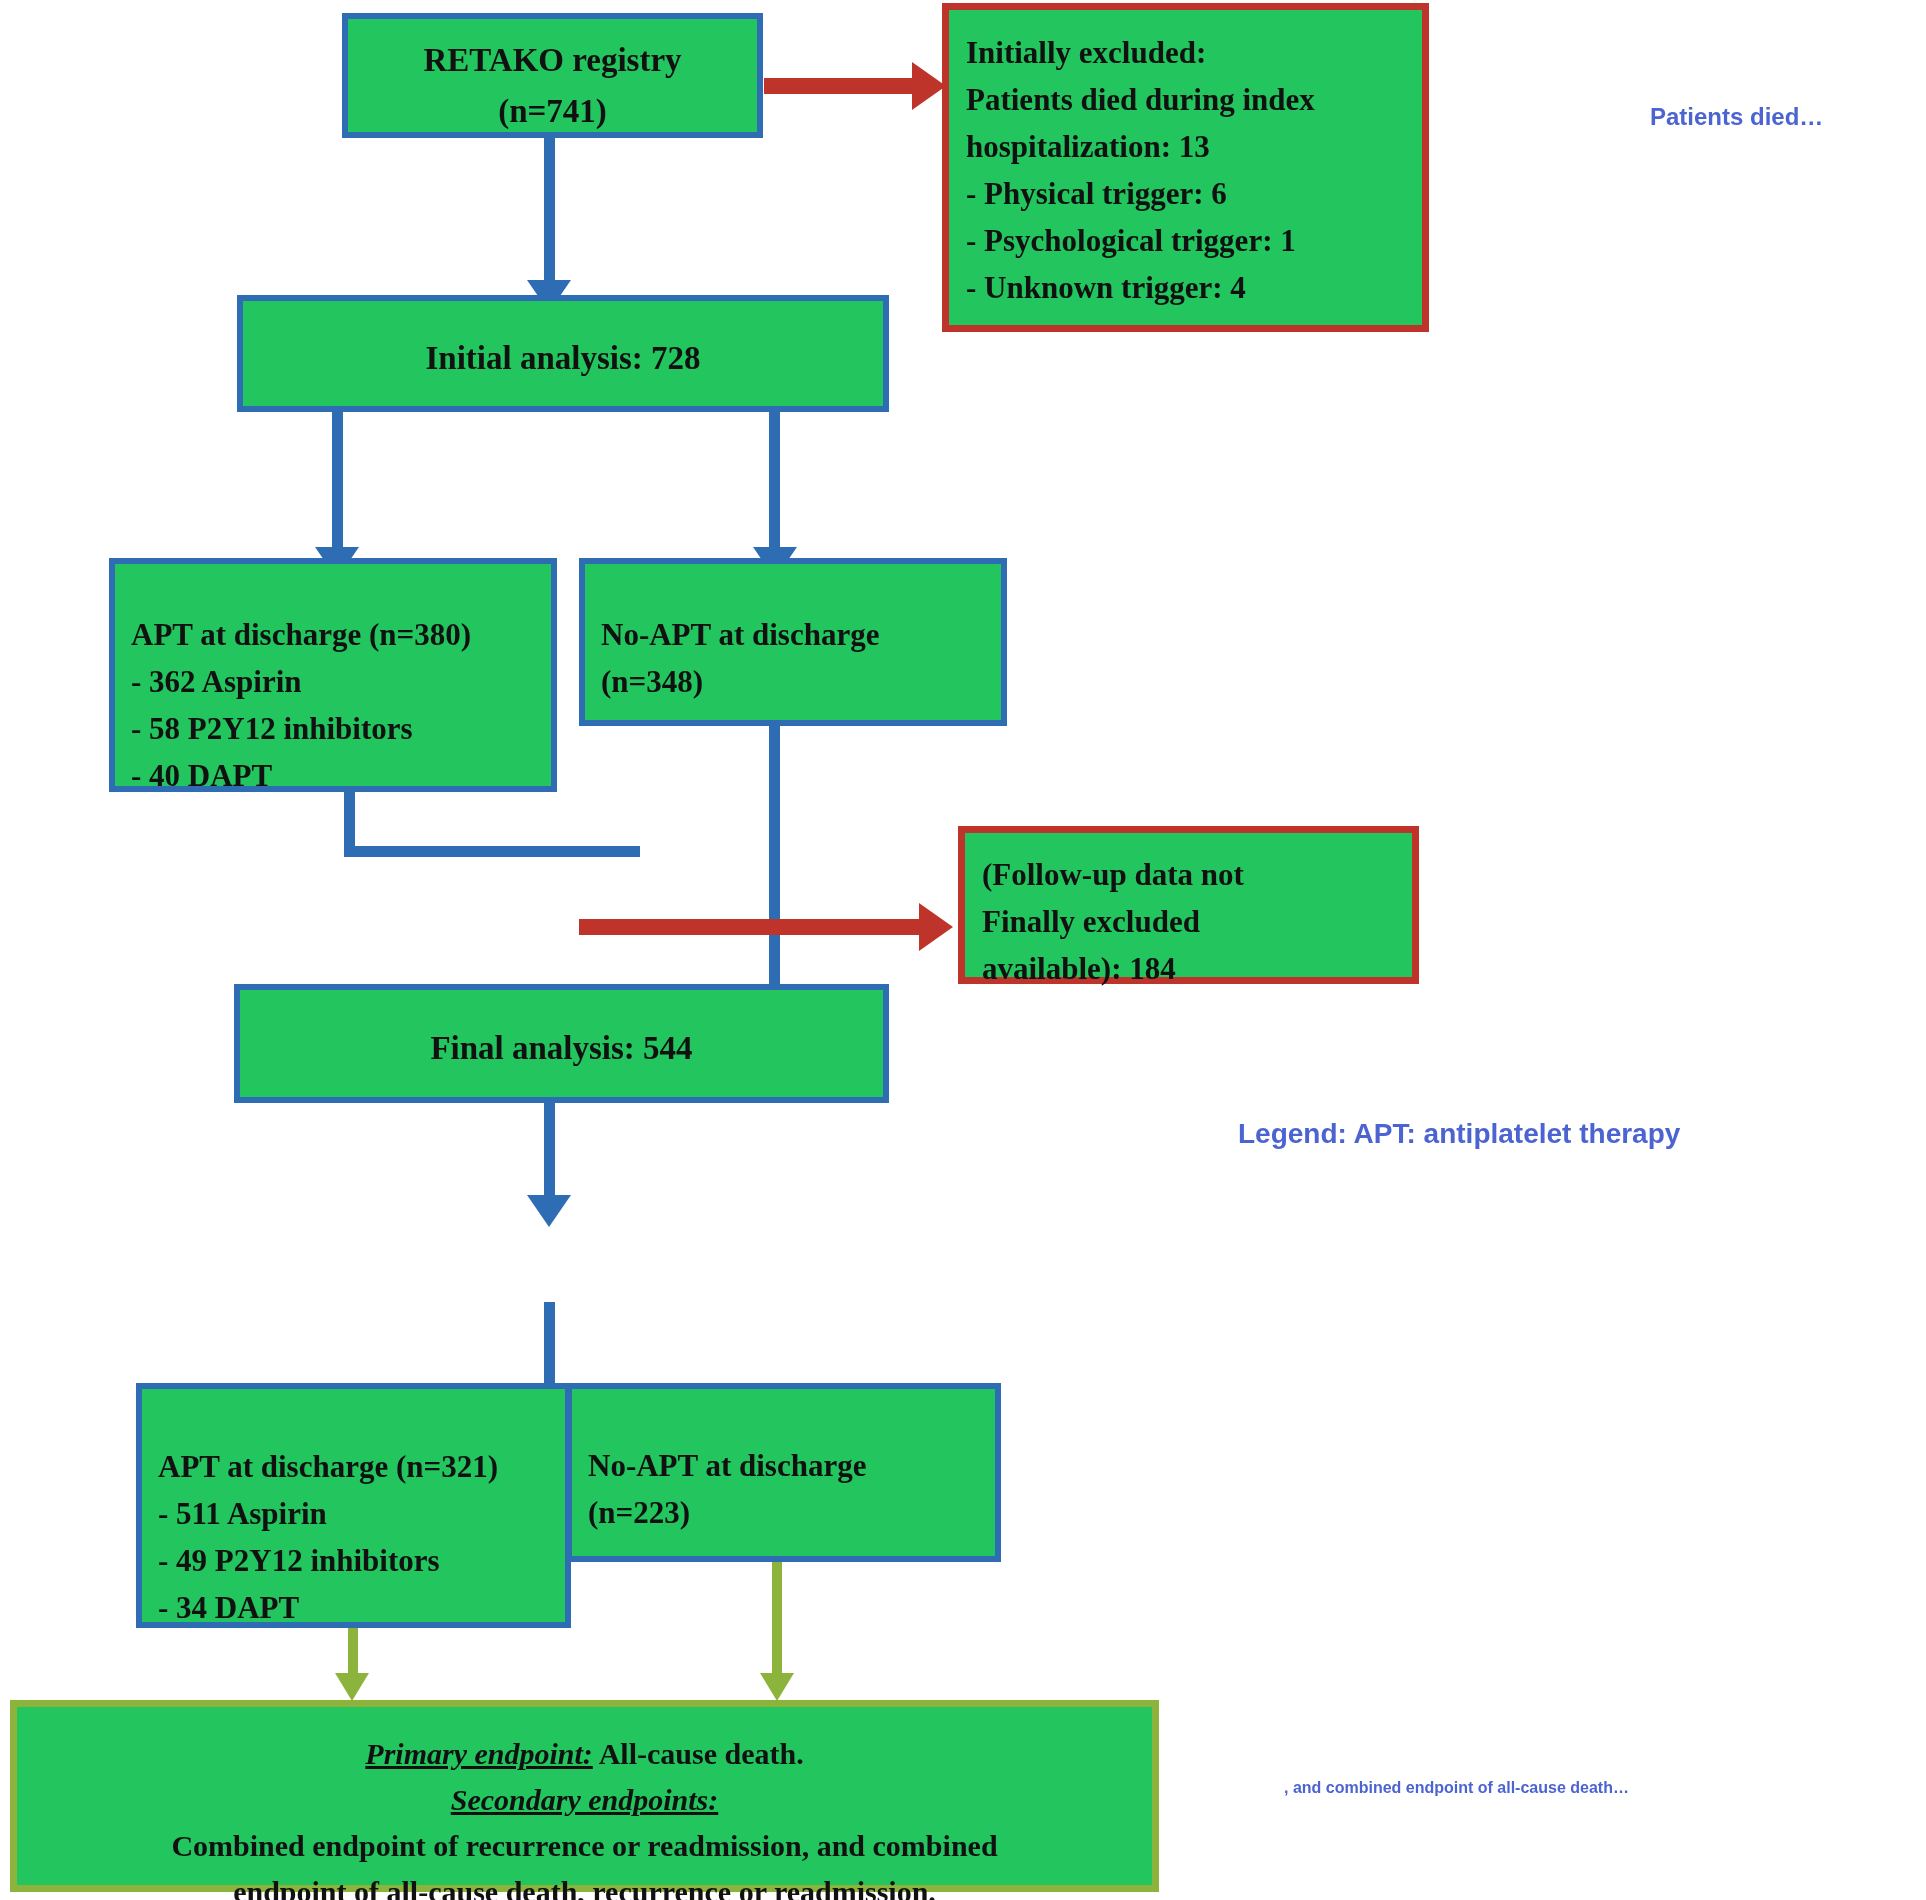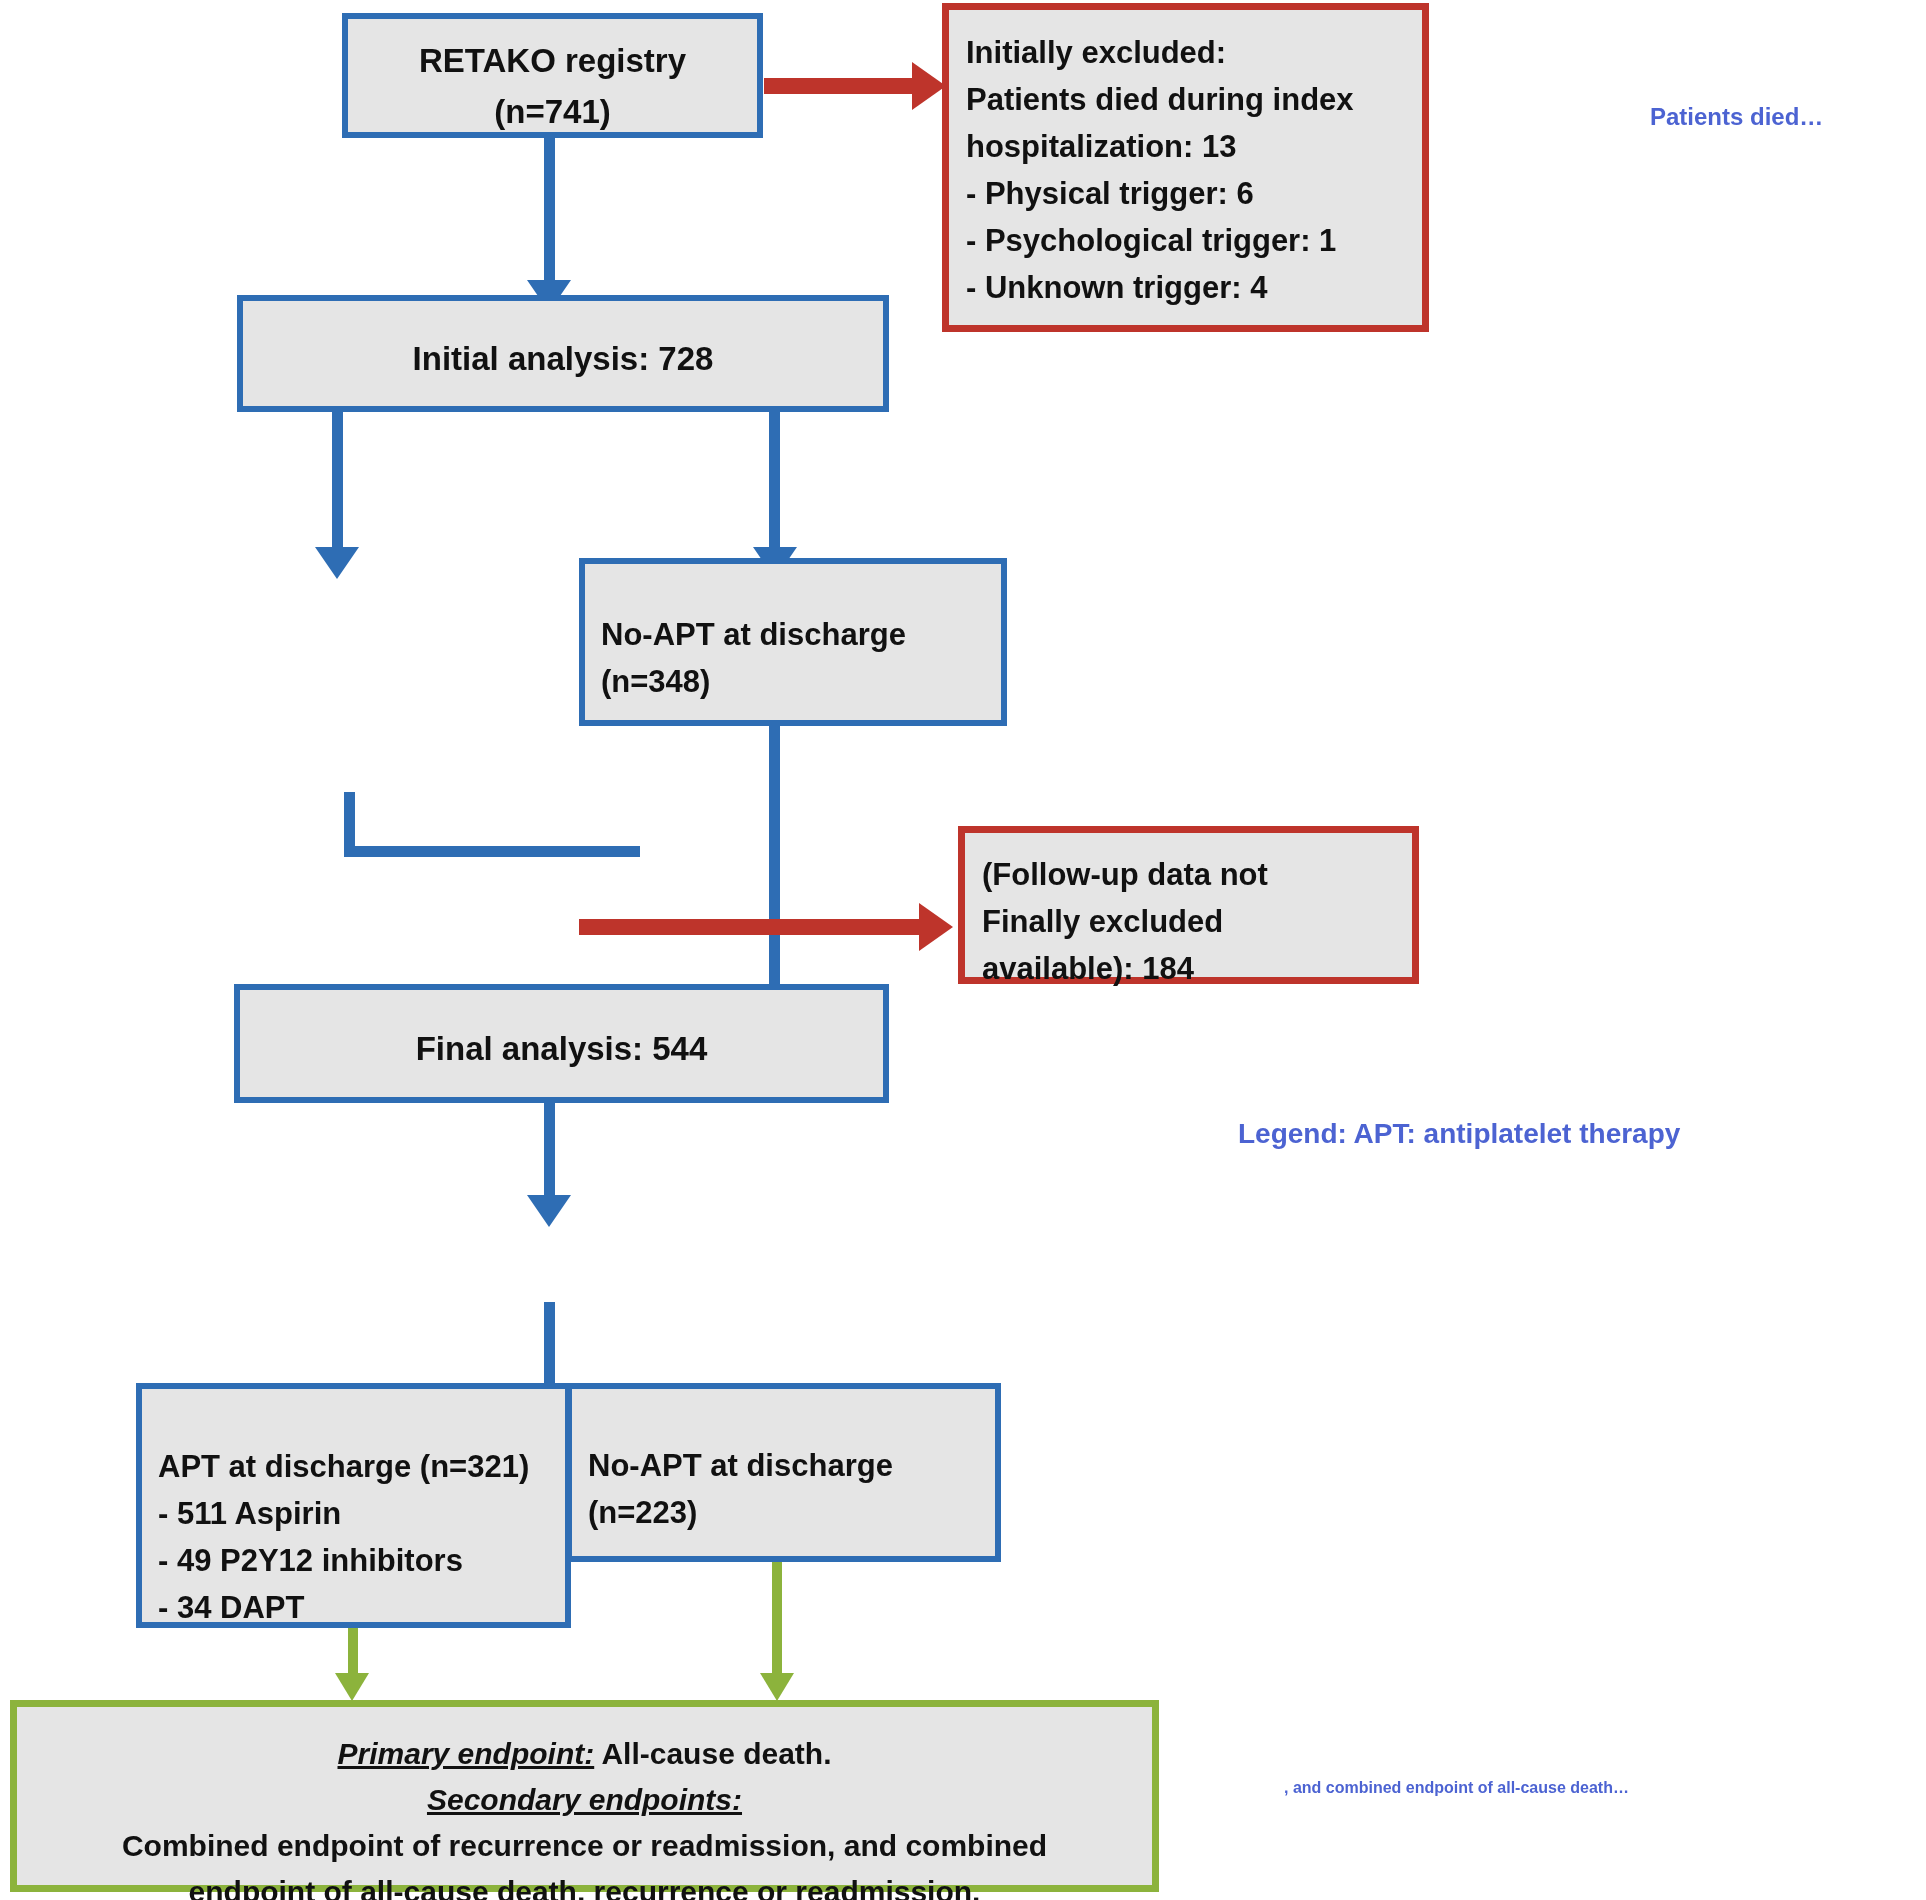--- a/index.html
+++ b/index.html
@@ -5,22 +5,22 @@
 <style>
   html,body{margin:0;padding:0;background:#ffffff;}
   body{
     font-family:"Liberation Serif", serif;
     width:1926px;height:1900px;position:relative;overflow:hidden;
   }
   #stage{position:absolute;inset:0;width:1926px;height:1900px;}
 
   
   .node{
-    position:absolute;box-sizing:border-box;background:#e5e5e5;
-    font-family:Liberation Sans, sans-serif;
+    position:absolute;box-sizing:border-box;background:#22c55e;
+    font-family:Liberation Serif, serif;
     color:#111111;font-weight:bold;
   }
   .node.blue{border:6px solid #2E6DB4;}
   .node.red{border:7.2px solid #BE342B;}
   .node.green{border:7.2px solid #8CB33C;}
 
   .node .inner{
     position:absolute;left:0;right:0;
     padding:0 17px;box-sizing:border-box;
   }
@@ -123,20 +123,28 @@
       <span class="line fs-md">- Unknown trigger: 4</span>
     </div>
   </div>
 
   <div class="node blue center" style="left:237px;top:295px;width:652px;height:117px;">
     <div class="inner" style="top:32px;">
       <span class="line fs-lg">Initial analysis: 728</span>
     </div>
   </div>
 
+  <div class="node blue left" style="left:109px;top:558px;width:448px;height:234px;">
+    <div class="inner" style="top:47px;padding-left:16px;">
+      <span class="line fs-md">APT at discharge (n=380)</span>
+      <span class="line fs-md">- 362 Aspirin</span>
+      <span class="line fs-md">- 58 P2Y12 inhibitors</span>
+      <span class="line fs-md">- 40 DAPT</span>
+    </div>
+  </div>
 
   <div class="node blue left" style="left:579px;top:558px;width:428px;height:168px;">
     <div class="inner" style="top:47px;padding-left:16px;">
       <span class="line fs-md">No-APT at discharge</span>
       <span class="line fs-md">(n=348)</span>
     </div>
   </div>
 
   <div class="node red left" style="left:958px;top:826px;width:461px;height:158px;">
     <div class="inner" style="top:18.4px;">

